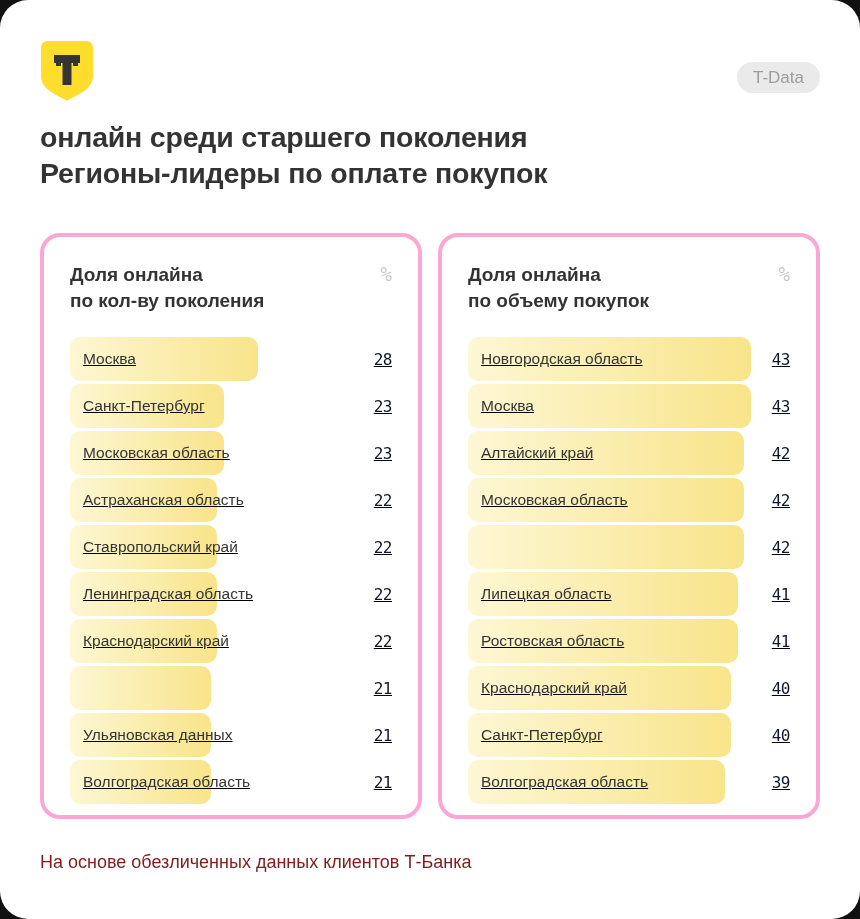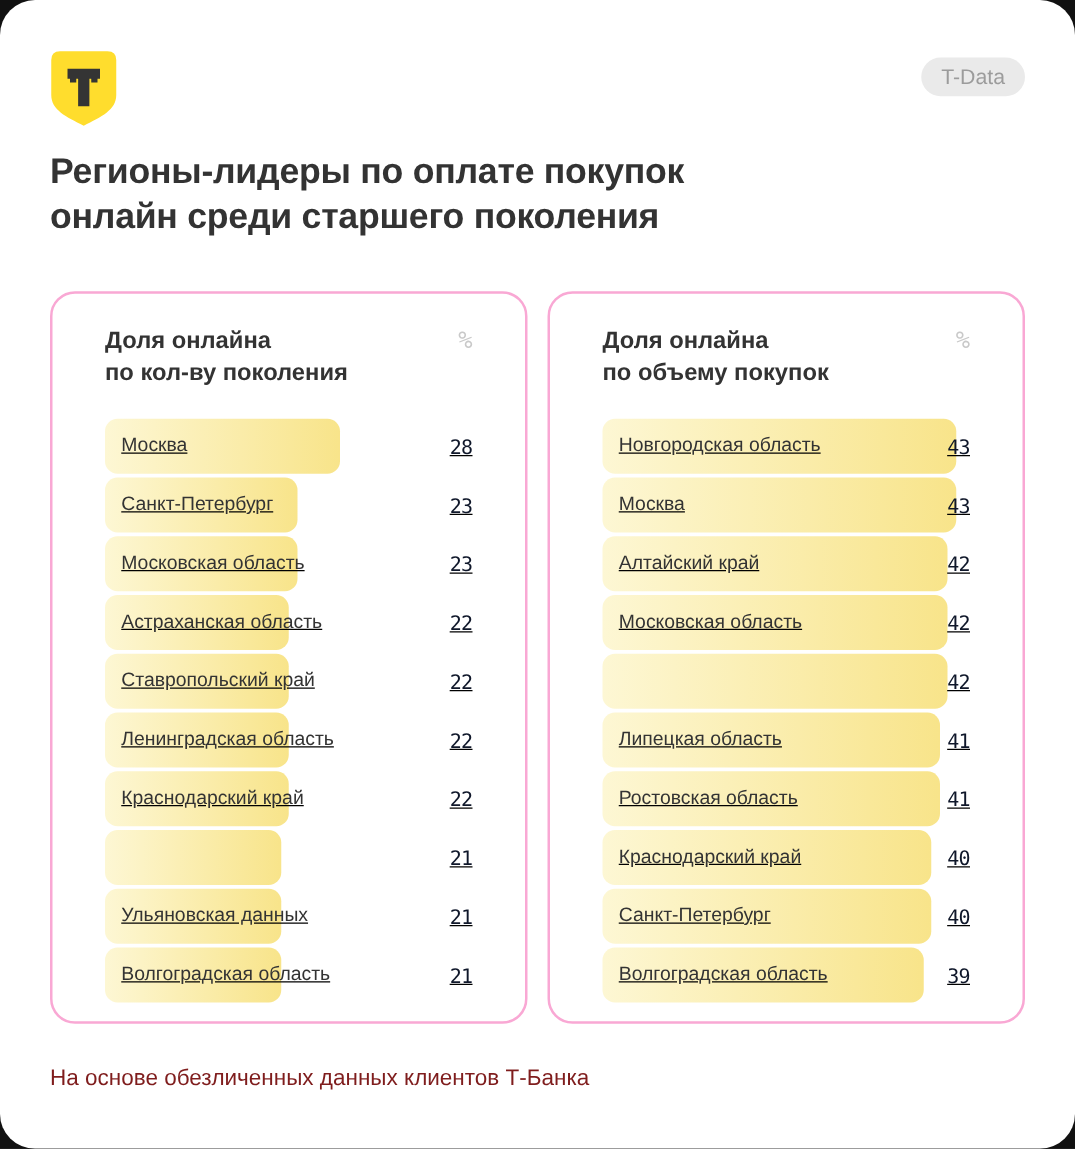--- a/index.html
+++ b/index.html
@@ -4,36 +4,36 @@
 <style>
   html,body{margin:0;padding:0;background:#111;}
   body{width:860px;height:919px;font-family:"Liberation Sans",sans-serif;}
   .card{
     box-sizing:border-box;width:860px;height:919px;background:#fff;
     border-radius:28px;padding:40px;position:relative;overflow:hidden;
   }
   
   .topbar{display:flex;align-items:flex-start;justify-content:space-between;height:62px;}
   .logo{width:54px;height:62px;display:block;}
-  .badges{display:flex;gap:9px;margin-top:6px;}
+  .badges{display:flex;gap:9px;margin-top:22px;}
   .badge{
     background:#eaeaea;color:#9c9c9c;font-size:17px;line-height:31px;height:31px;
     padding:0 16px;border-radius:16px;white-space:nowrap;
   }
   
   .page-title{
     margin:17px 0 0 0;font-size:28.5px;line-height:36px;font-weight:bold;
     color:#333;letter-spacing:-0.2px;
   }
   .page-title span{display:block;}
   
   .panels{display:flex;gap:16px;margin-top:42px;}
   .panel{
-    box-sizing:border-box;flex:1;height:586px;border:2px solid #f9a8d4;
-    border-radius:20px;padding:25px 42px;background:#fff;
+    box-sizing:border-box;flex:1;height:586px;border:4px solid #f9a8d4;
+    border-radius:20px;padding:25px 26px;background:#fff;
   }
   .panel-head{display:flex;justify-content:space-between;align-items:flex-start;}
   .panel-title{font-size:19px;line-height:26px;font-weight:bold;color:#333;margin:0;}
   .panel-title span{display:block;}
   .unit{
     font-family:"DejaVu Sans Mono",monospace;font-size:19px;color:#c9c9c9;
     margin-top:1px;
   }
   
   .rows{margin-top:23px;}
@@ -62,22 +62,22 @@
     <svg class="logo" viewBox="0 0 54 62" xmlns="http://www.w3.org/2000/svg" aria-hidden="true">
       <path d="M8 1 H46 Q53 1 53 8 V36 C53 48 41 53.5 27 60.5 C13 53.5 1 48 1 36 V8 Q1 1 8 1 Z" fill="#FFDD2D"></path>
       <path d="M14 15 H40 V23 H38 V26 H33 V23 H31.5 V45 H22.5 V23 H21 V26 H16 V23 H14 Z" fill="#343434"></path>
     </svg>
     <div class="badges">
       <div class="badge">T-Data</div>
     </div>
   </div>
 
   <h1 class="page-title">
+    <span>онлайн среди старшего поколения</span>
     <span>Регионы-лидеры по оплате покупок</span>
-    <span>онлайн среди старшего поколения</span>
   </h1>
 
   <div class="panels">
 
     <div class="panel">
       <div class="panel-head">
         <h2 class="panel-title">
           <span>Доля онлайна</span>
           <span>по кол-ву поколения</span>
         </h2>

